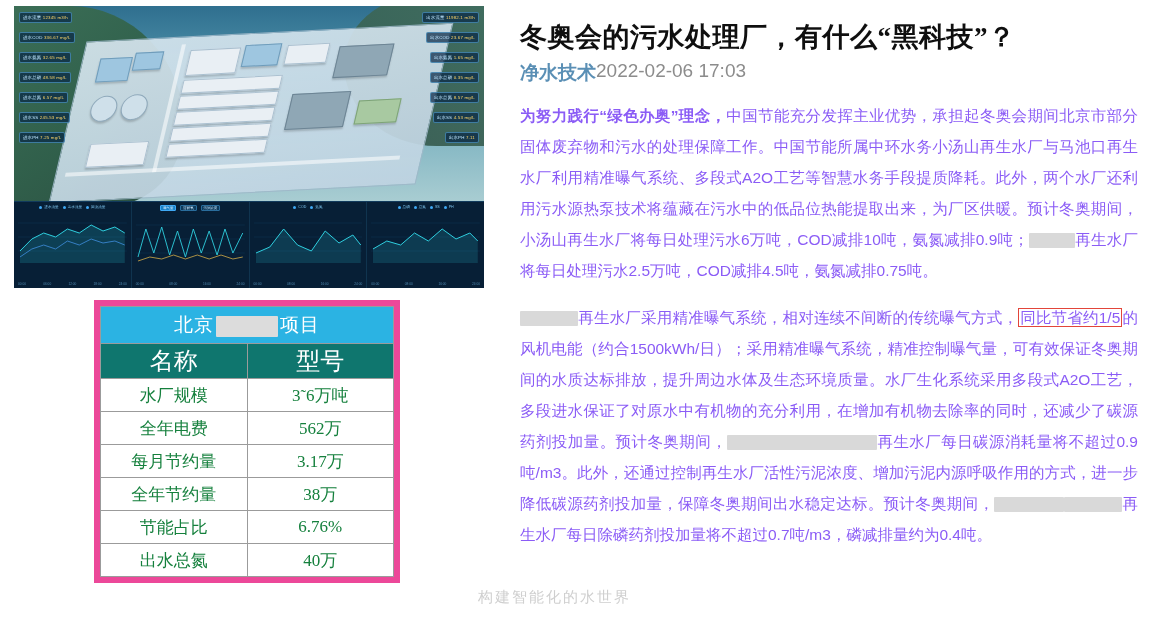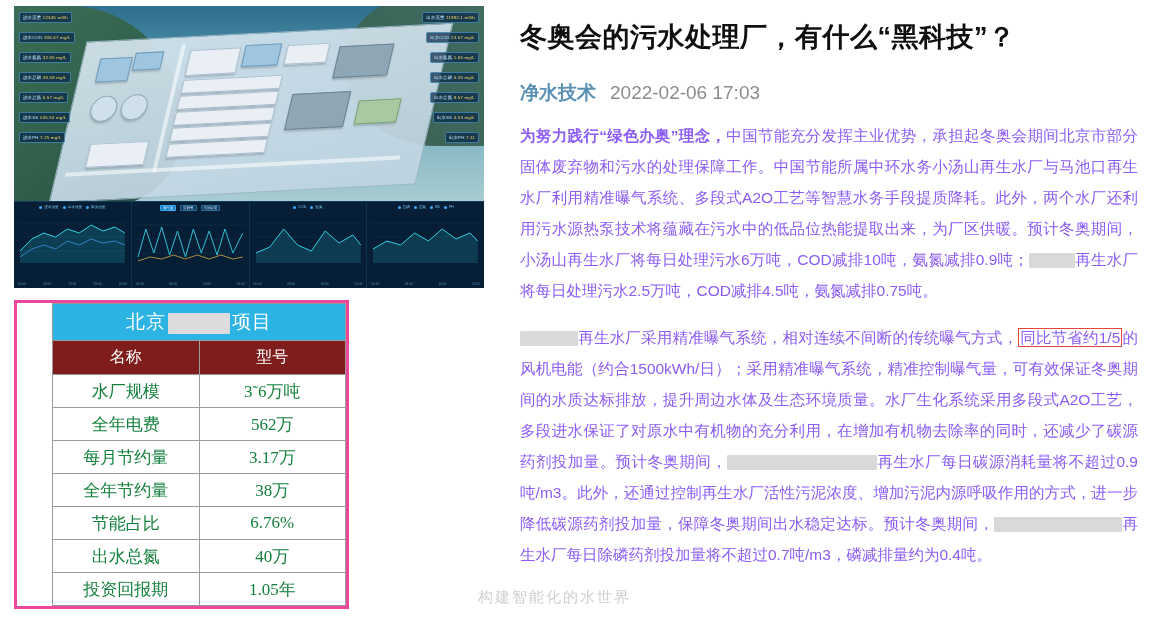--- a/index.html
+++ b/index.html
@@ -157,24 +157,24 @@
     left: 4px; right: 4px; bottom: 2px;
     display: flex;
     justify-content: space-between;
     font-size: 3.2px;
     color: #4f86ad;
   }
 
   
   .table-wrap {
     margin-top: 12px;
+    margin-left: 80px;
     width: 294px;
-    border: 3px solid #ec4899;
+    border: 6px solid #ec4899;
     border-collapse: collapse;
-    padding-left: 35px;
   }
   table.spec {
     border-collapse: collapse;
     width: 100%;
     table-layout: fixed;
   }
   table.spec td, table.spec th {
     border: 1px solid #9b9b9b;
     text-align: center;
     font-weight: normal;
@@ -184,23 +184,23 @@
     font-family: "Liberation Serif", serif;
   }
   tr.title-row td {
     background: #2bb3e3;
     color: #ffffff;
     font-size: 19px;
     height: 34px;
     letter-spacing: 1px;
   }
   tr.head-row td {
-    background: #7f1d1d;
+    background: #0f766e;
     color: #ffffff;
-    font-size: 16px;
+    font-size: 24px;
     height: 31px;
   }
   .redact {
     display: inline-block;
     background: #dcdcdc;
     color: transparent;
     border-radius: 1px;
     vertical-align: middle;
   }
   .redact-title {
@@ -216,26 +216,26 @@
     width: 618px;
     color: #1b1b1b;
   }
   .art-title {
     font-size: 27px;
     font-weight: bold;
     color: #0f0f0f;
     line-height: 38px;
     letter-spacing: .5px;
     margin: 8px 0 0 0;
+    font-family: Liberation Serif, serif;
   }
   .art-meta {
-    margin-top: 24px;
+    margin-top: 4px;
     display: flex;
-    align-items: center;
-    gap: 14px;
+    align-items: flex-start;
   }
   .art-source {
     color: #5a8fb5;
     font-size: 19px;
     font-weight: bold;
   }
   .art-date {
     color: #8c8c8c;
     font-size: 19px;
   }
@@ -463,24 +463,20 @@
             <td>38万</td>
           </tr>
           <tr>
             <td>节能占比</td>
             <td>6.76%</td>
           </tr>
           <tr>
             <td>出水总氮</td>
             <td>40万</td>
           </tr>
-          <tr>
-            <td>投资回报期</td>
-            <td>1.05年</td>
-          </tr>
         </tbody>
       </table>
     </div>
   </div>
 
   <div class="right-col">
 
     <h1 class="art-title">冬奥会的污水处理厂，有什么“黑科技”？</h1>
 
     <div class="art-meta">

